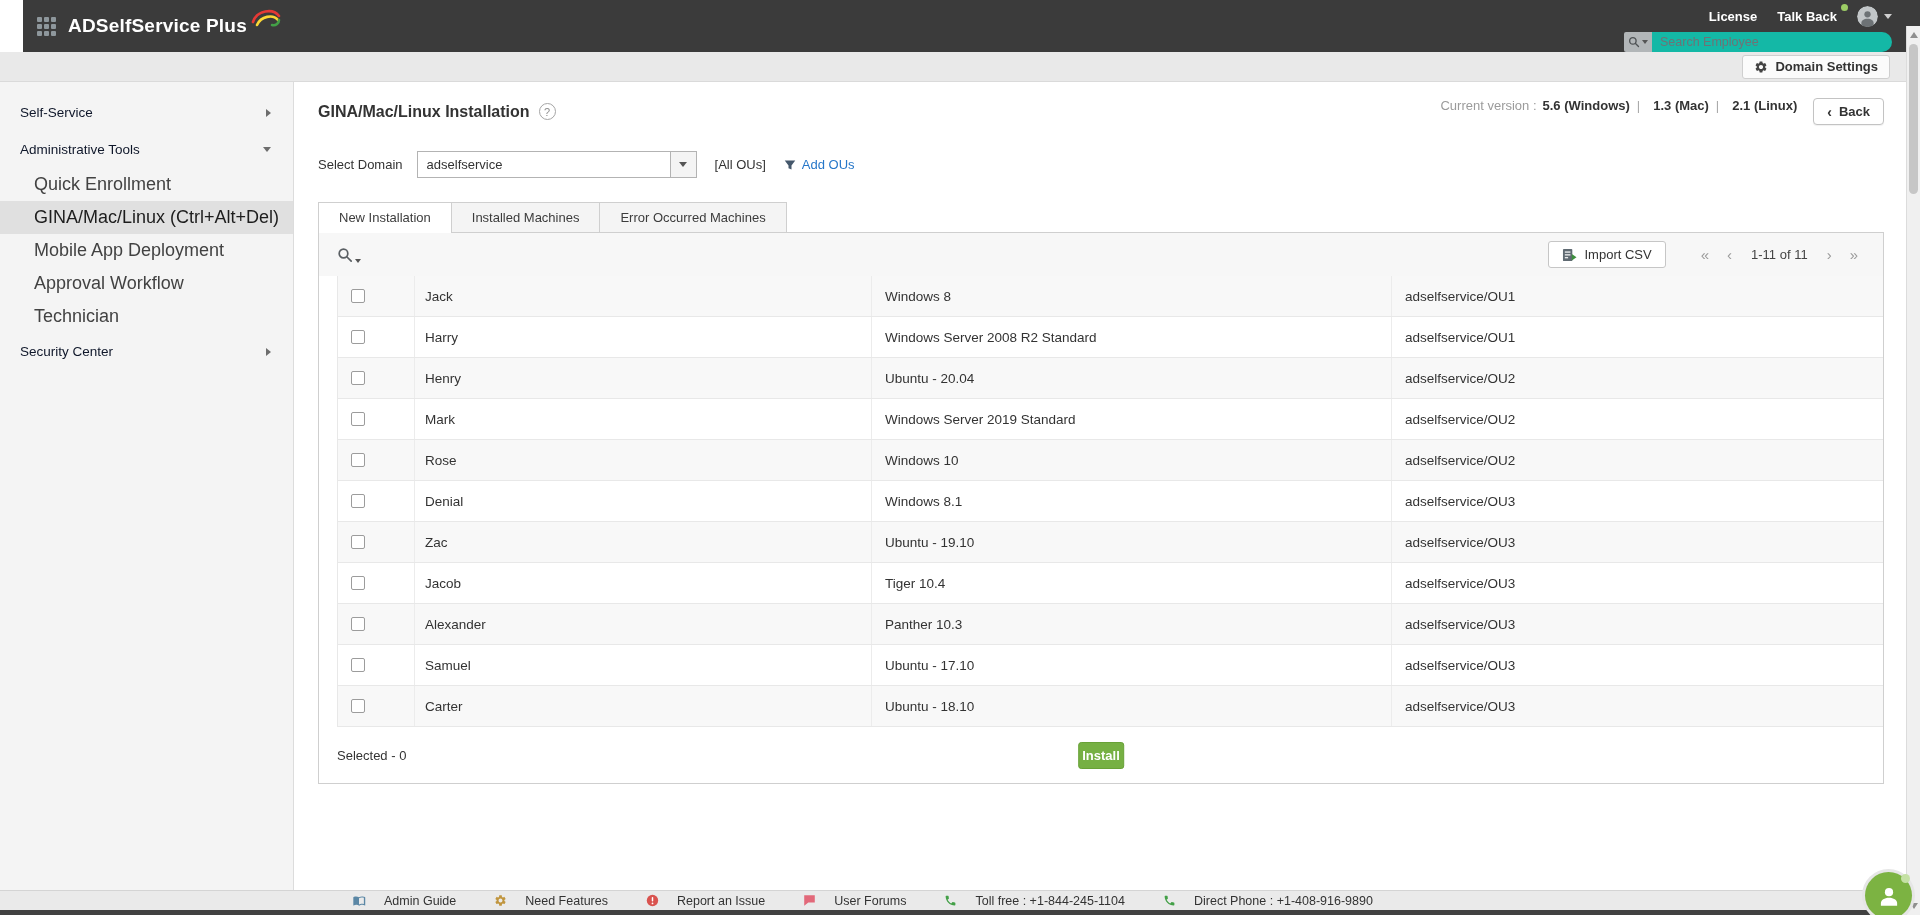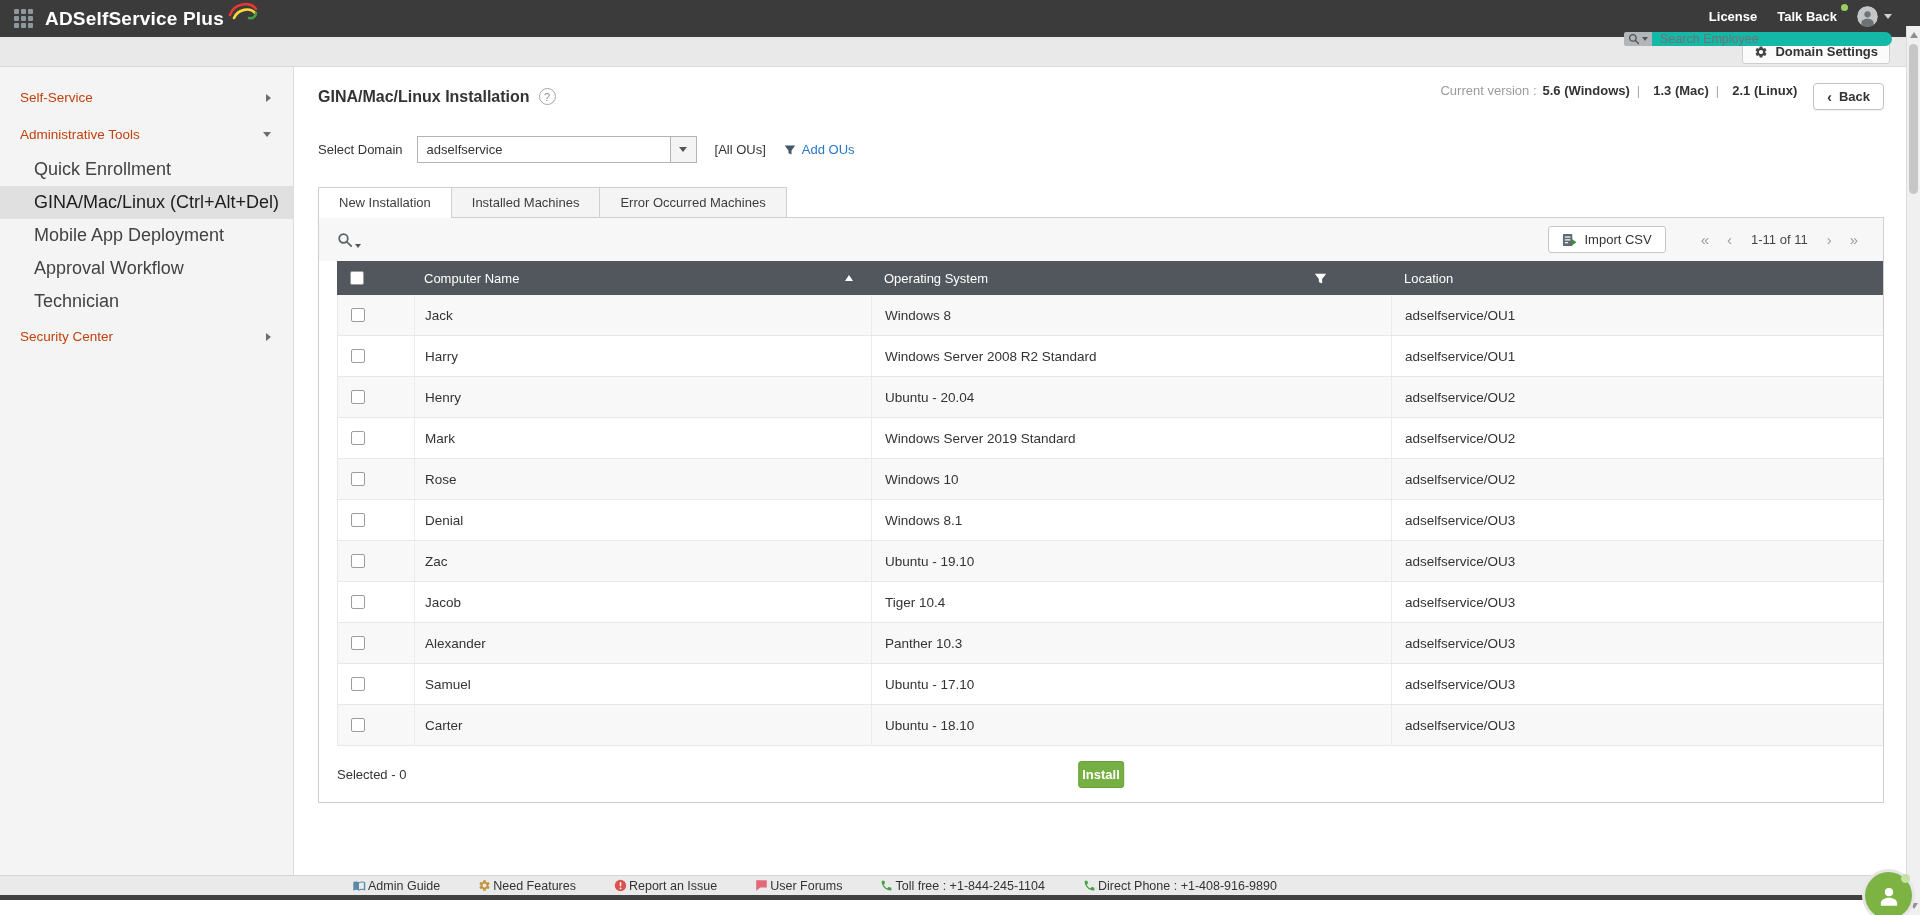--- a/index.html
+++ b/index.html
@@ -1,20 +1,20 @@
 <!DOCTYPE html>
 <html><head>
 <meta charset="utf-8">
 <style>
   * { margin:0; padding:0; box-sizing:border-box; }
   html,body { width:1920px; height:915px; overflow:hidden; }
   body { font-family:"Liberation Sans","DejaVu Sans",sans-serif; background:#fff; position:relative; font-size:13px; color:#333; }
 
   
-  .topbar { height:37px; background:#3b3b3b; display:flex; position:relative; z-index:6; }
+  .topbar { height:52px; background:#3b3b3b; display:flex; position:relative; z-index:6;margin-left:23px; }
   .topbar-left { display:flex; align-items:center; padding-left:14px; gap:12px; }
   .grid-icon { display:grid; grid-template-columns:repeat(3,5px); grid-template-rows:repeat(3,5px); gap:2px; cursor:pointer; }
   .grid-icon i { background:#8e979c; border-radius:1px; }
   .logo { color:#fff; font-size:19px; font-weight:bold; letter-spacing:.2px; position:relative; padding-right:30px; cursor:pointer; }
   .logo-swoosh { position:absolute; right:-6px; top:-11px; }
   .topbar-right { margin-left:auto; display:flex; flex-direction:column; align-items:flex-end; padding:6px 28px 0 0; gap:5px; }
   .topbar-links { display:flex; align-items:center; gap:20px; }
   .toplink { color:#fff; font-weight:bold; font-size:13px; cursor:pointer; }
   .avatar-wrap { display:flex; align-items:center; gap:6px; }
   .avatar { width:21px; height:21px; border-radius:50%; overflow:hidden; position:relative; cursor:pointer; }
@@ -31,21 +31,21 @@
   .nav-tabs { display:flex; background:#5e6a74; padding-left:24px; }
   .nav-tab { padding:0 22px; display:flex; align-items:center; color:#fff; font-size:13px; border-right:1px solid #525d66; cursor:pointer; white-space:nowrap; }
   .nav-tab:first-child { border-left:1px solid #525d66; }
   .nav-tab.active { background:#fff; color:#2b2b2b; font-weight:bold; }
   .nav-right { flex:1; display:flex; justify-content:flex-end; align-items:center; padding-right:30px; border-bottom:1px solid #dadada; }
   .domain-settings { display:flex; align-items:center; gap:7px; background:#fbfbfb; border:1px solid #cfcfcf; border-radius:3px; height:24px; padding:0 11px; font-weight:bold; color:#333; cursor:pointer; }
 
   
   .mainwrap { display:flex; height:808px; }
   .sidebar { width:294px; background:#f4f4f4; border-right:1px solid #dcdcdc; padding-top:12px; flex:none; }
-  .side-item { height:37px; display:flex; align-items:center; justify-content:space-between; padding:0 22px 0 20px; font-size:13.5px; color:#c2410c; cursor:pointer; }
+  .side-item { height:37px; display:flex; align-items:center; justify-content:space-between; padding:0 22px 0 20px; font-size:13.5px; color:#0f172a; cursor:pointer; }
   .side-sub { height:33px; display:flex; align-items:center; padding-left:34px; font-size:18px; color:#424242; cursor:pointer; }
   .side-sub.active { background:#e0e0e0; color:#1d1d1d; }
   .chev-r { width:0; height:0; border-left:5px solid #6d6d6d; border-top:4px solid transparent; border-bottom:4px solid transparent; }
   .chev-d { width:0; height:0; border-top:5px solid #6d6d6d; border-left:4px solid transparent; border-right:4px solid transparent; }
   .content { flex:1; background:#fff; padding:0 36px 0 24px; position:relative; }
 
   .page-header { margin-top:16px; display:flex; align-items:center; }
   .page-title { font-size:16px; font-weight:bold; color:#333; }
   .help-icon { margin-left:9px; width:17px; height:17px; border-radius:50%; border:1px solid #a5a5a5; color:#8e8e8e; font-size:11px; display:flex; align-items:center; justify-content:center; cursor:pointer; flex:none; }
   .header-right { margin-left:auto; display:flex; }
@@ -95,21 +95,21 @@
   .tc-check { width:77px; padding-left:13px; }
   .tc-name { width:457px; padding-left:10px; }
   .tc-os { width:520px; padding-left:13px; }
   .tc-loc { flex:1; padding-left:13px; border-right:none; }
 
   .panel-bottom { position:relative; height:56px; display:flex; align-items:center; padding-left:18px; }
   .install-btn { position:absolute; left:50%; transform:translateX(-50%); background:#76b043; border:1px solid #68a137; color:#fff; font-weight:bold; border-radius:3px; padding:5px 3px; cursor:pointer; font-size:13px; }
 
   
   .footer { height:20px; background:#eaeaea; border-top:1px solid #d4d4d4; display:flex; align-items:center; gap:38px; padding-left:352px; font-size:12.5px; color:#333; position:relative; z-index:4; }
-  .f-item { display:flex; align-items:center; gap:2px; cursor:pointer; white-space:nowrap; }
+  .f-item { display:flex; align-items:center; gap:18px; cursor:pointer; white-space:nowrap; }
   .bottom-strip { height:5px; background:#414141; }
 
   
   .scrollbar { position:absolute; top:26px; right:0; bottom:0; width:14px; background:#f0f0f0; border-left:1px solid #dcdcdc; z-index:10; }
   .sb-up { position:absolute; top:6px; left:3px; width:0; height:0; border-left:4px solid transparent; border-right:4px solid transparent; border-bottom:6px solid #8f8f8f; cursor:pointer; }
   .sb-down { position:absolute; bottom:6px; left:3px; width:0; height:0; border-left:4px solid transparent; border-right:4px solid transparent; border-top:6px solid #8f8f8f; cursor:pointer; }
   .sb-thumb { position:absolute; top:18px; left:2px; width:9px; height:150px; background:#c6c6c6; border-radius:5px; cursor:pointer; }
 
   
   .chat-bubble { position:absolute; right:8px; top:872px; width:47px; height:47px; border-radius:50%; background:#7cb342; z-index:20; display:flex; align-items:center; justify-content:center; box-shadow:0 0 0 3px #e6e6e6; cursor:pointer; }
@@ -279,38 +279,20 @@
             <span class="pg-btn">«</span>
             <span class="pg-btn">‹</span>
             <span class="pg-text">1-11 of 11</span>
             <span class="pg-btn">›</span>
             <span class="pg-btn">»</span>
           </span>
         </span>
       </div>
 
       <div class="table-wrap">
-        <div class="thead">
-          <div class="hc hc-check">
-            <span class="cb"></span>
-          </div>
-          <div class="hc hc-name">
-            <span>Computer Name</span>
-            <span class="sort-asc"></span>
-          </div>
-          <div class="hc hc-os">
-            <span>Operating System</span>
-            <svg width="13" height="13" viewBox="0 0 16 16">
-              <path d="M1 2h14L10 8.5V14l-4-1.8V8.5L1 2z" fill="#fff"></path>
-            </svg>
-          </div>
-          <div class="hc hc-loc">
-            <span>Location</span>
-          </div>
-        </div>
 
         <div id="table-body">
         <div class="trow">
           <div class="tc tc-check">
             <span class="cb"></span>
           </div>
           <div class="tc tc-name">Jack</div>
           <div class="tc tc-os">Windows 8</div>
           <div class="tc tc-loc">adselfservice/OU1</div>
         </div>

